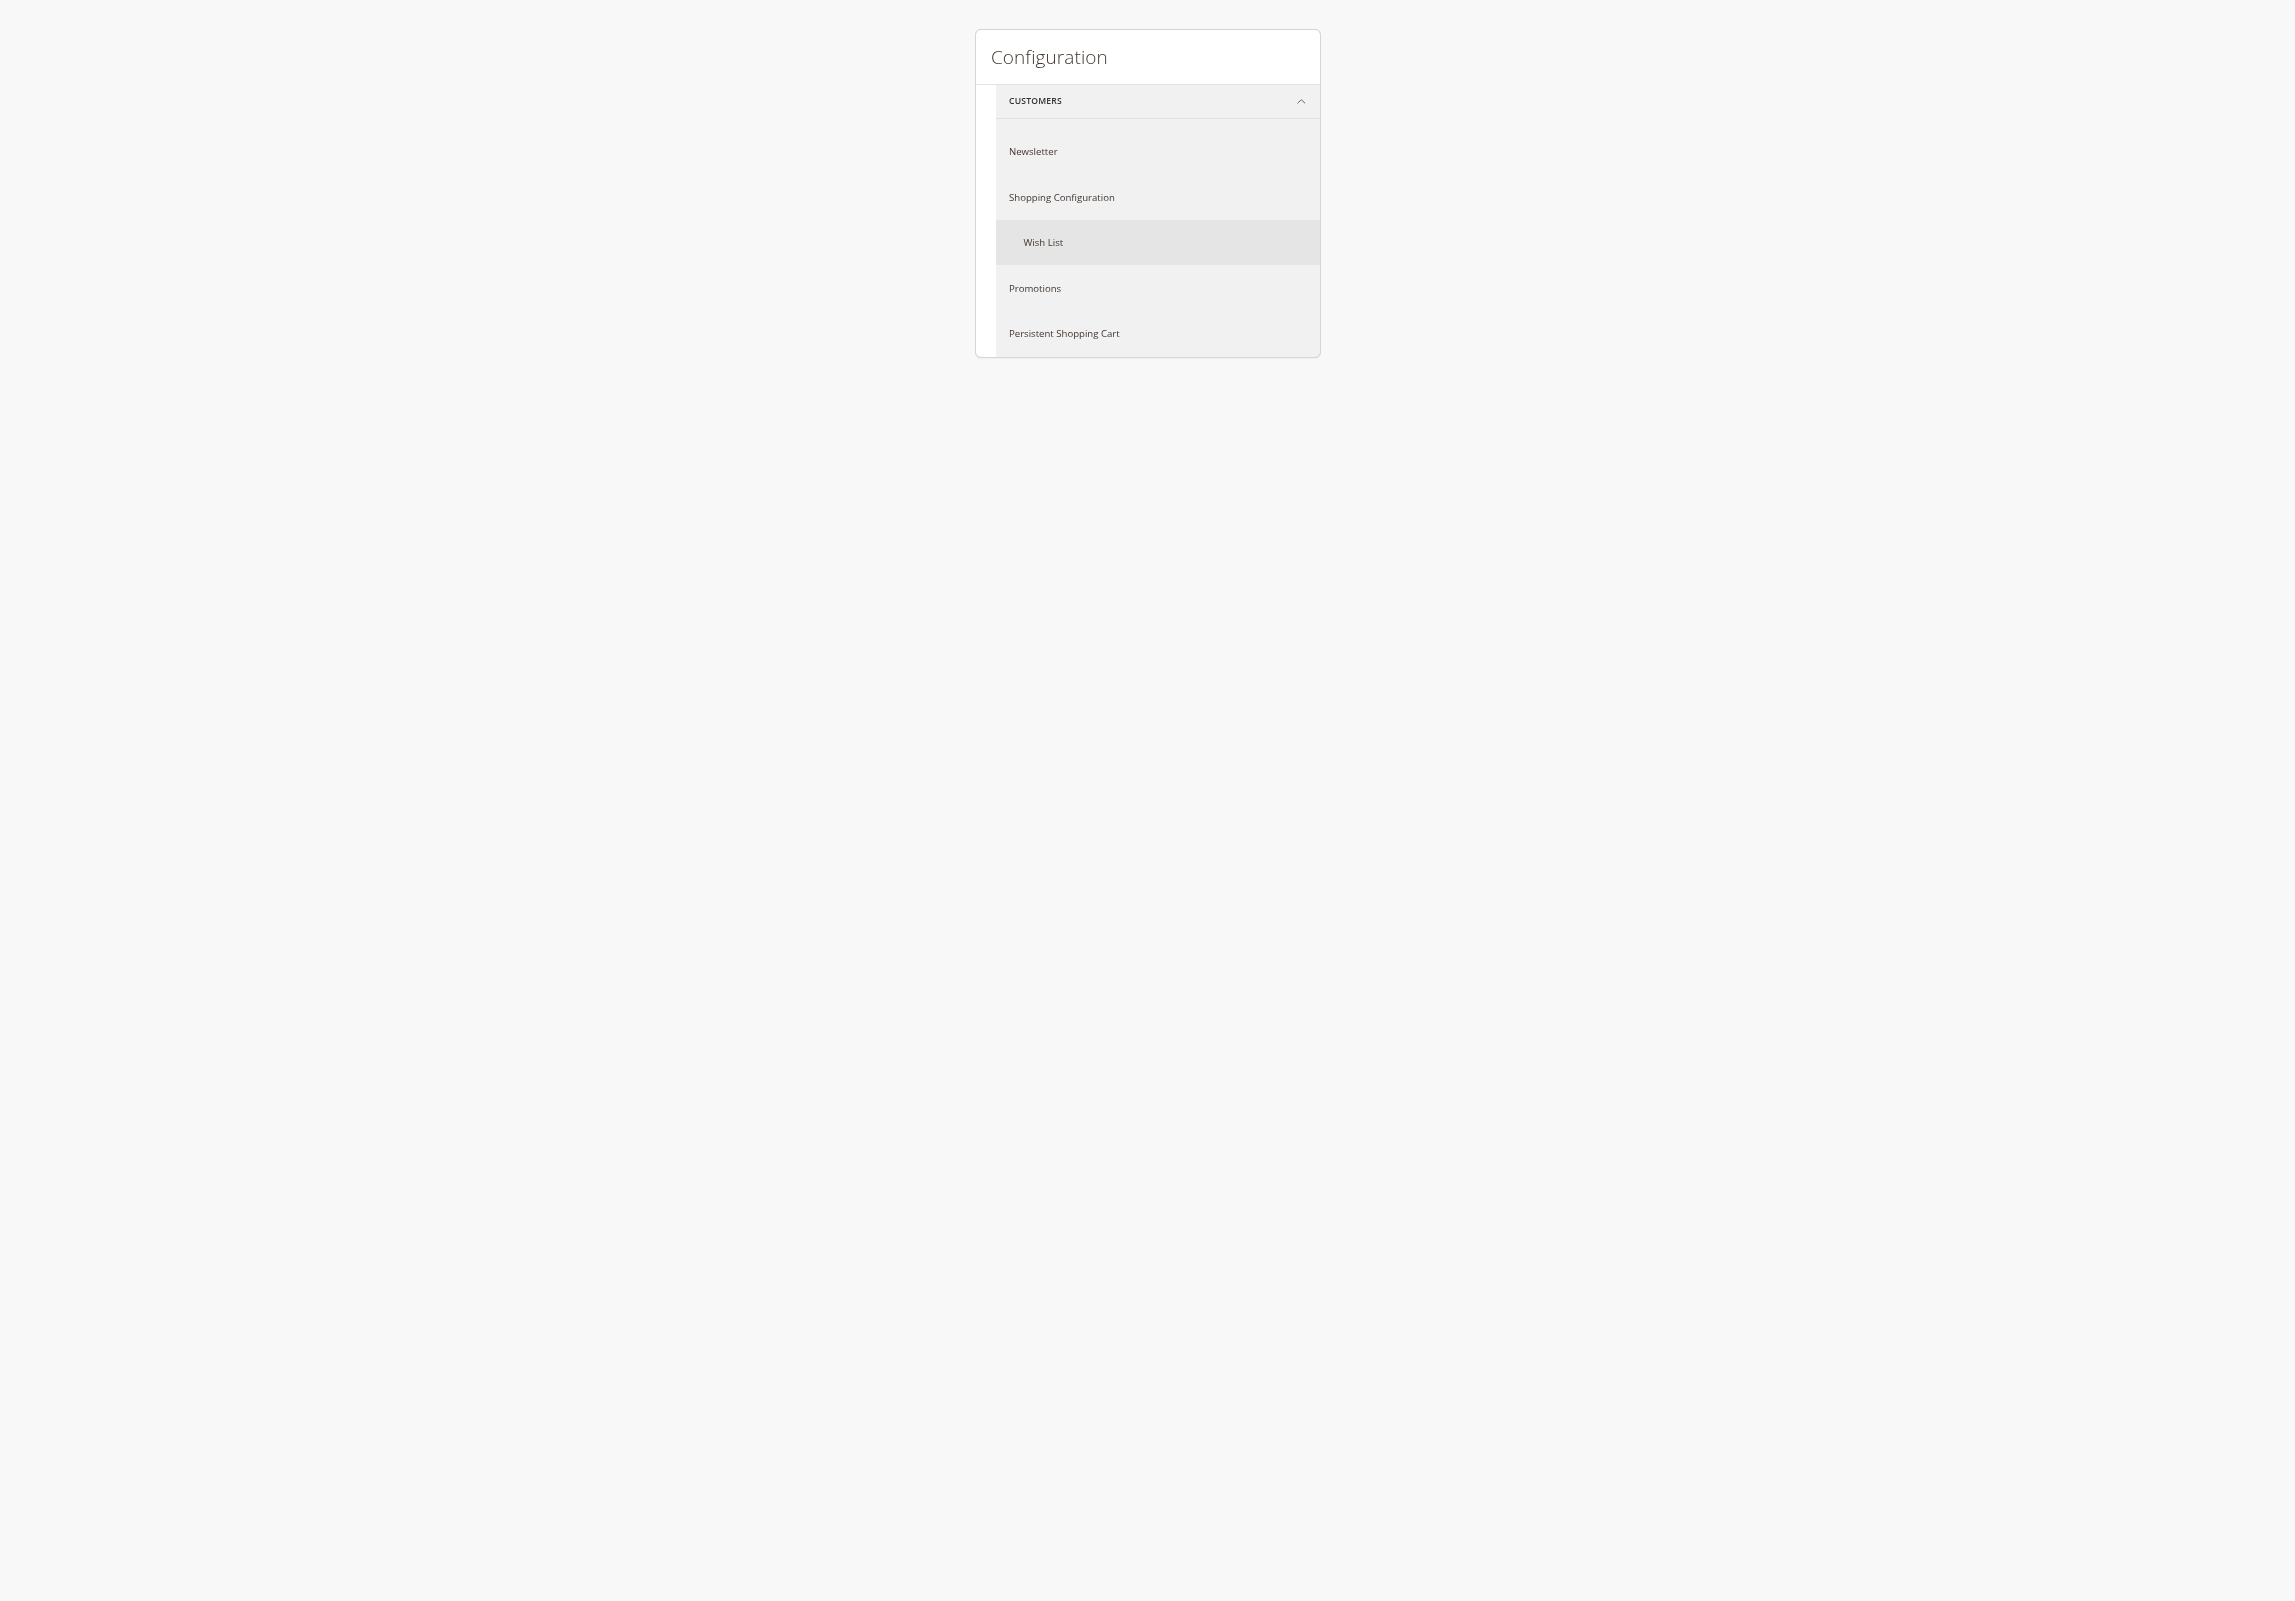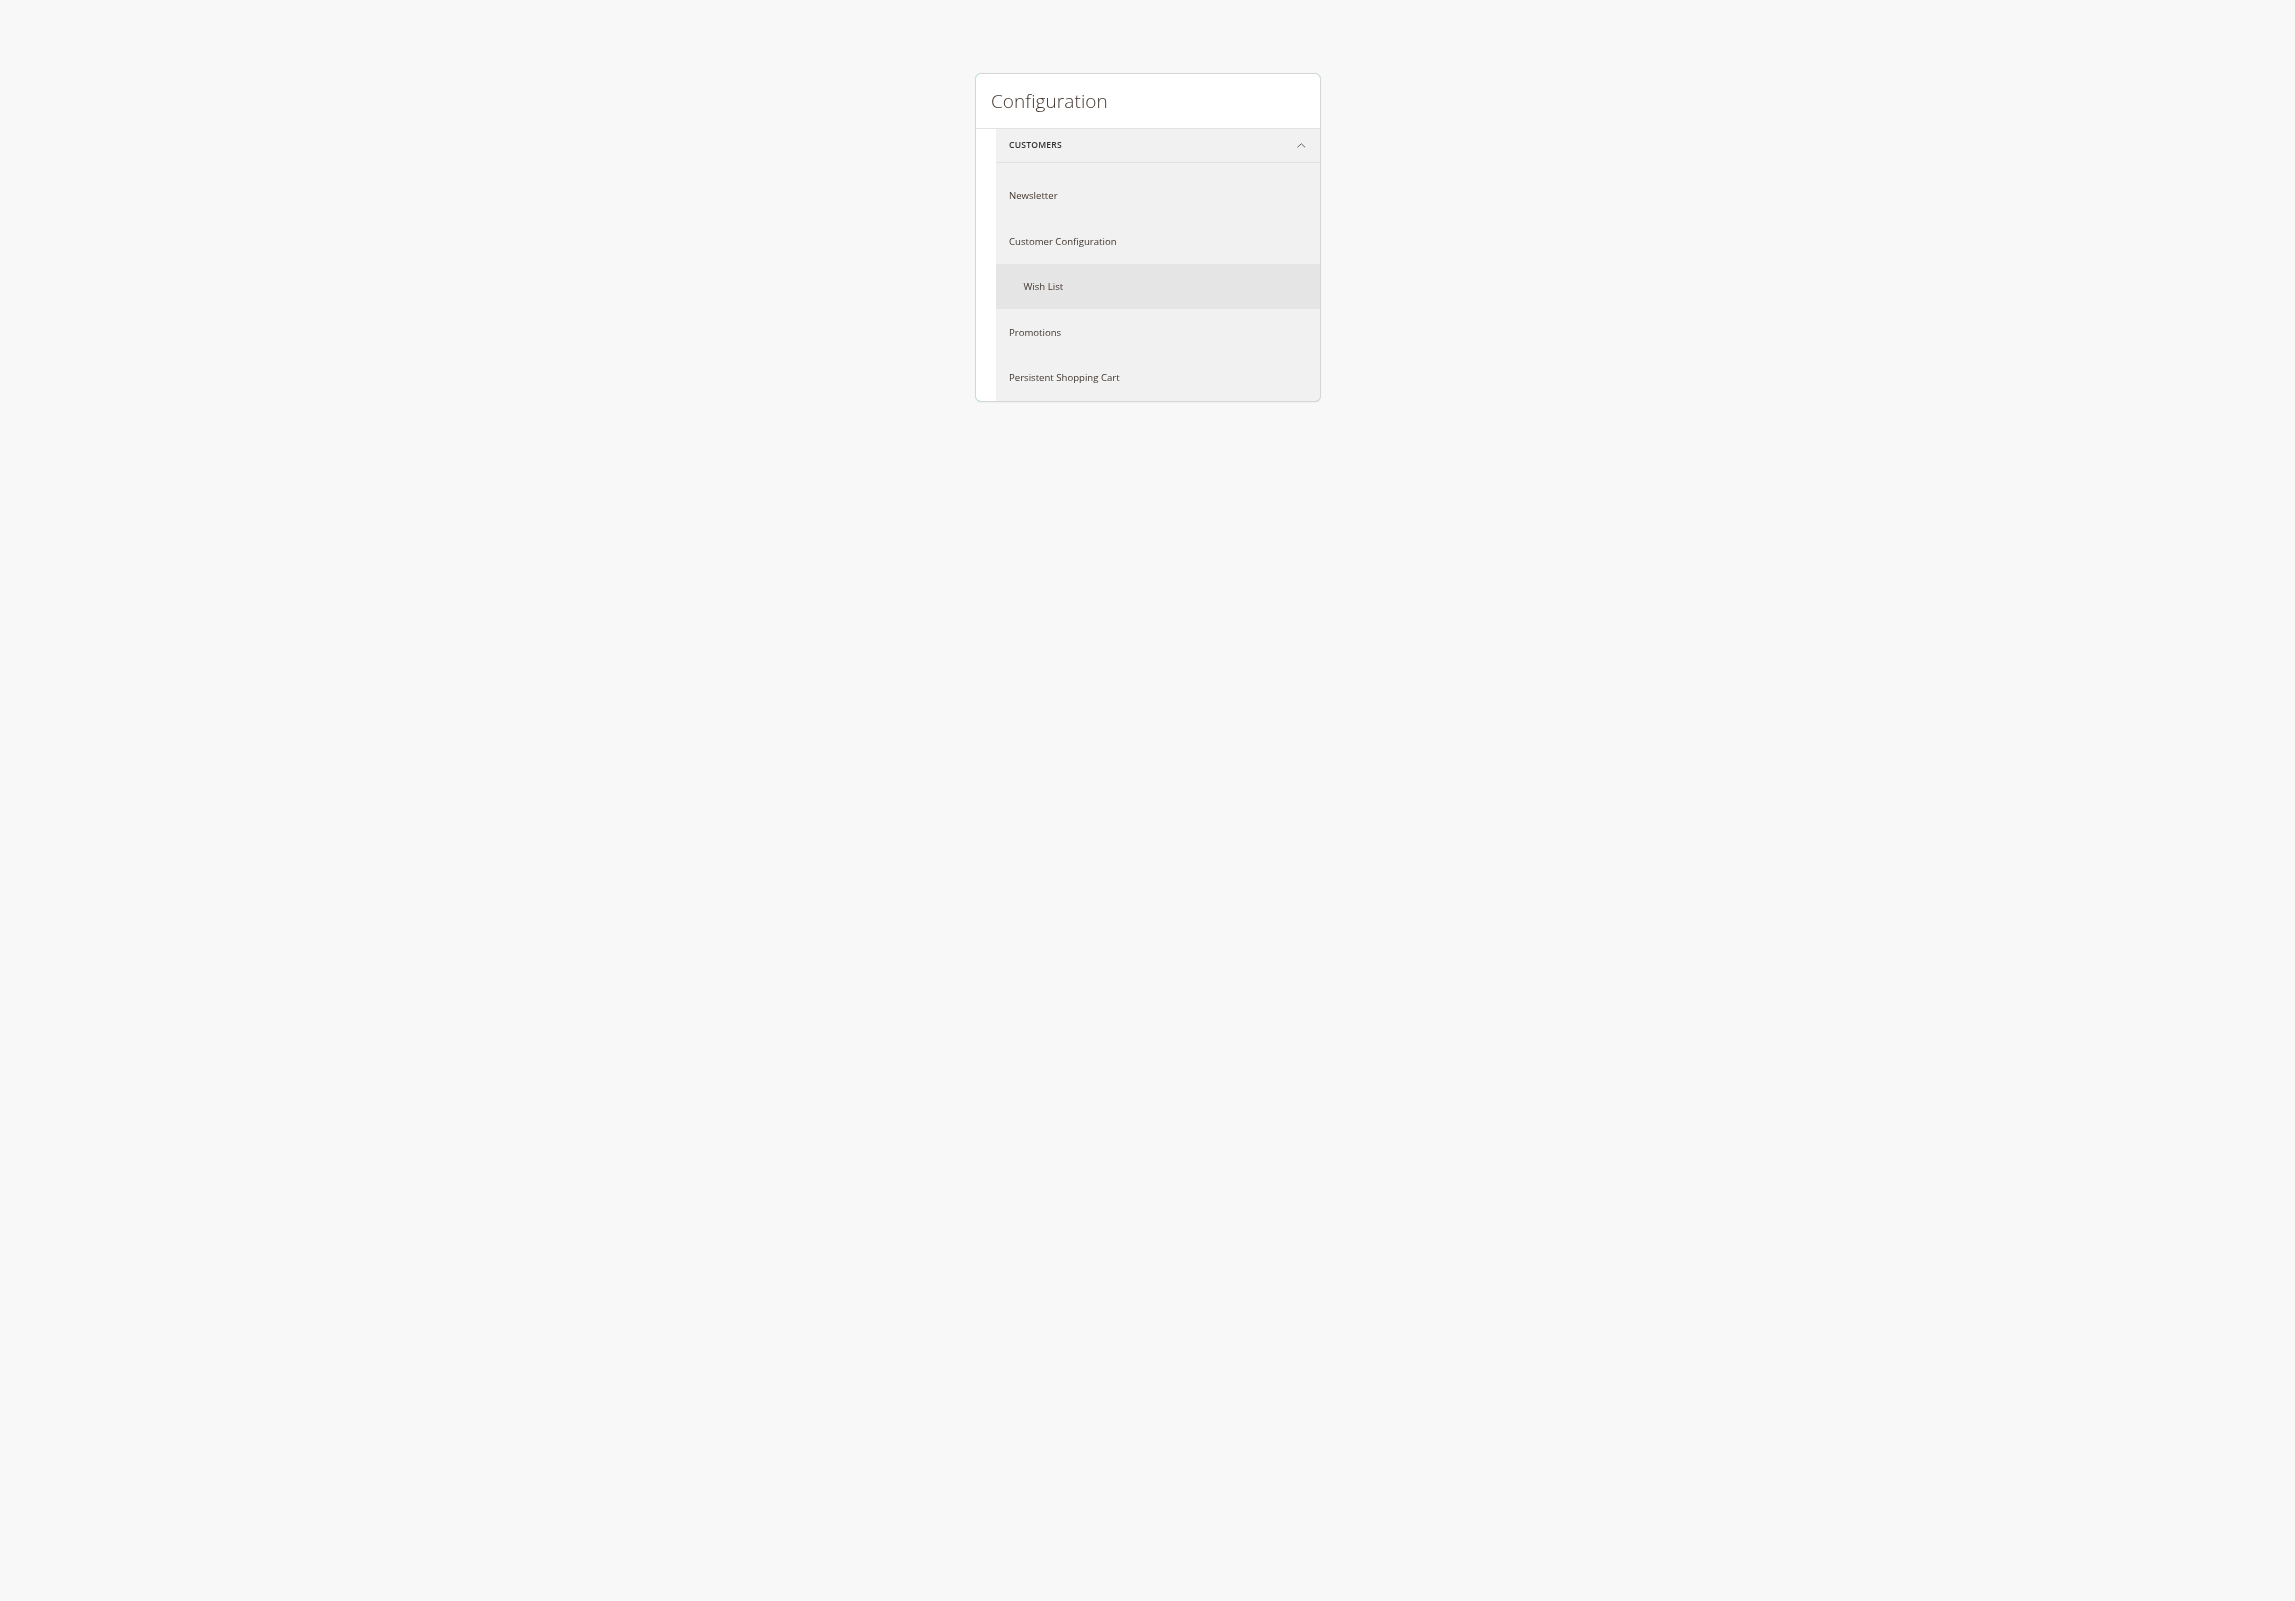--- a/index.html
+++ b/index.html
@@ -18,21 +18,20 @@
       padding: 29px 9.6px;
     }
     
     .panel {
       width: 346px;
       background: #86efac;
       border: 0.5px solid #d6d6d6;
       border-radius: 5.8px;
       overflow: hidden;
       box-shadow: 0 0.5px 1.4px rgba(0,0,0,0.04);
-      margin-top: 44px;
     }
     
     .panel-title {
       font-size: 19px;
       font-weight: 300;
       color: #41362f;
       padding: 13.5px 15.4px 14.4px 15.4px;
       background: #ffffff;
       border-bottom: 0.5px solid #e3e3e3;
       letter-spacing: 0.1px;
@@ -121,21 +120,21 @@
               <path d="M1 9 L9 1.5 L17 9"></path>
             </svg>
         </span>
       </div>
 
       <div class="menu">
         <div class="menu-item">
           <span>Newsletter</span>
         </div>
         <div class="menu-item">
-          <span>Customer Configuration</span>
+          <span>Shopping Configuration</span>
         </div>
         <div class="menu-item selected">
           <span>Wish List</span>
         </div>
         <div class="menu-item">
           <span>Promotions</span>
         </div>
         <div class="menu-item">
           <span>Persistent Shopping Cart</span>
         </div>

